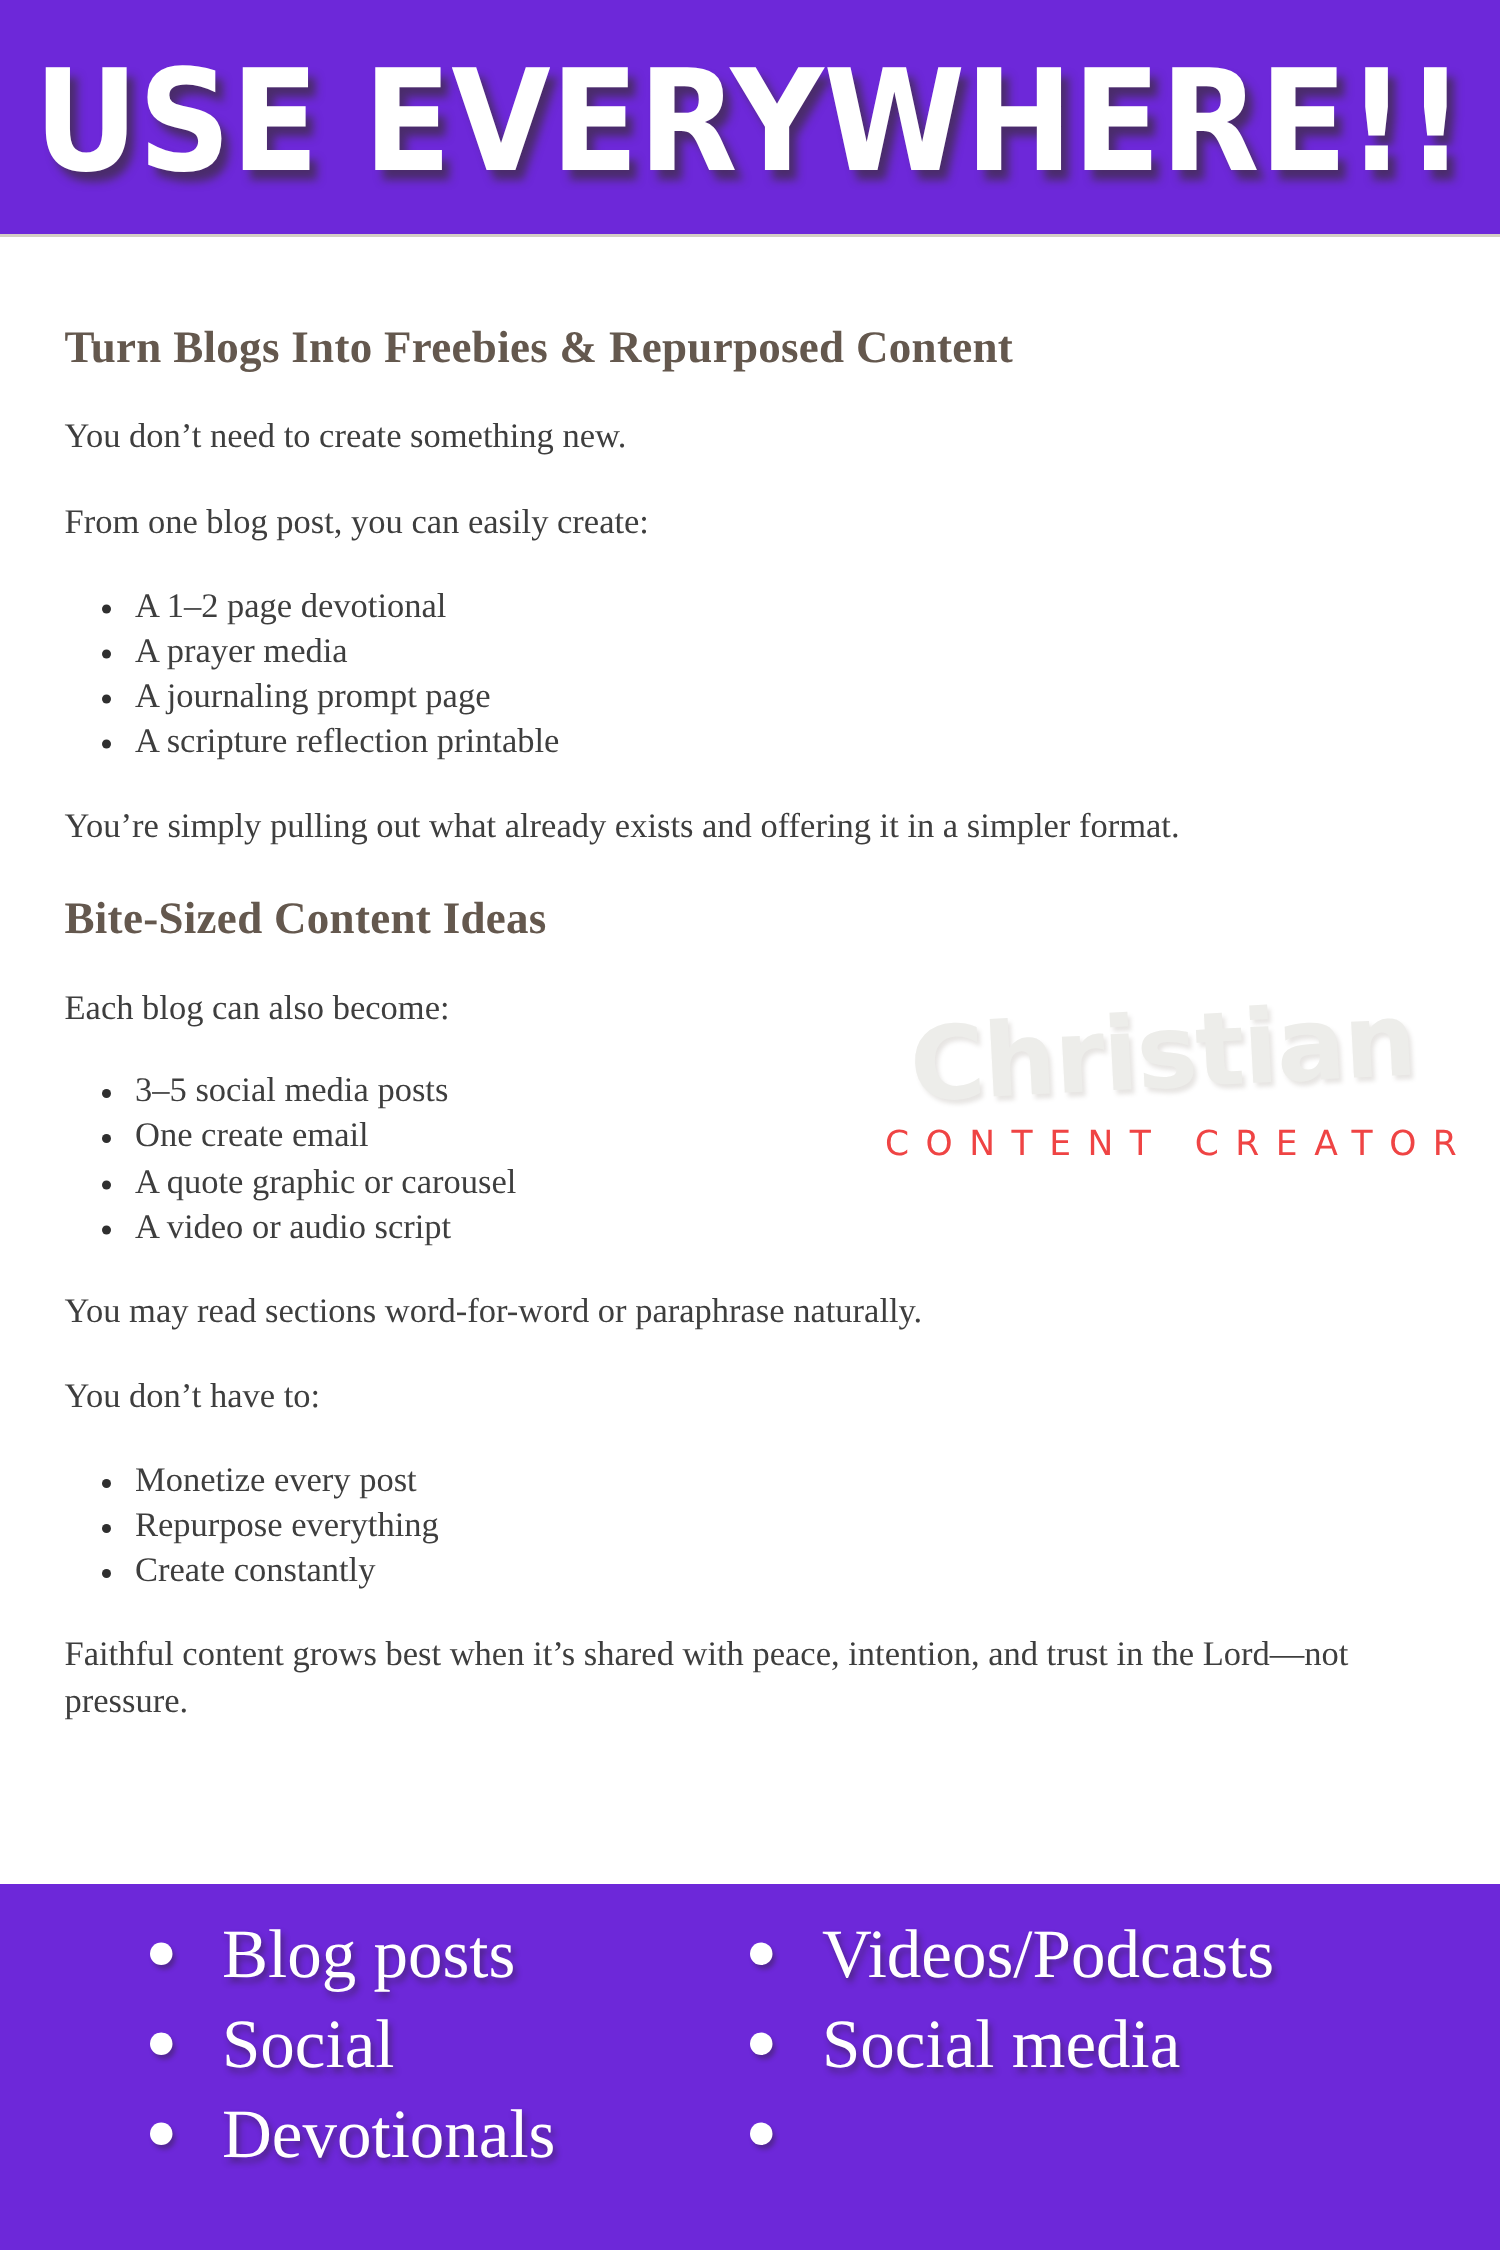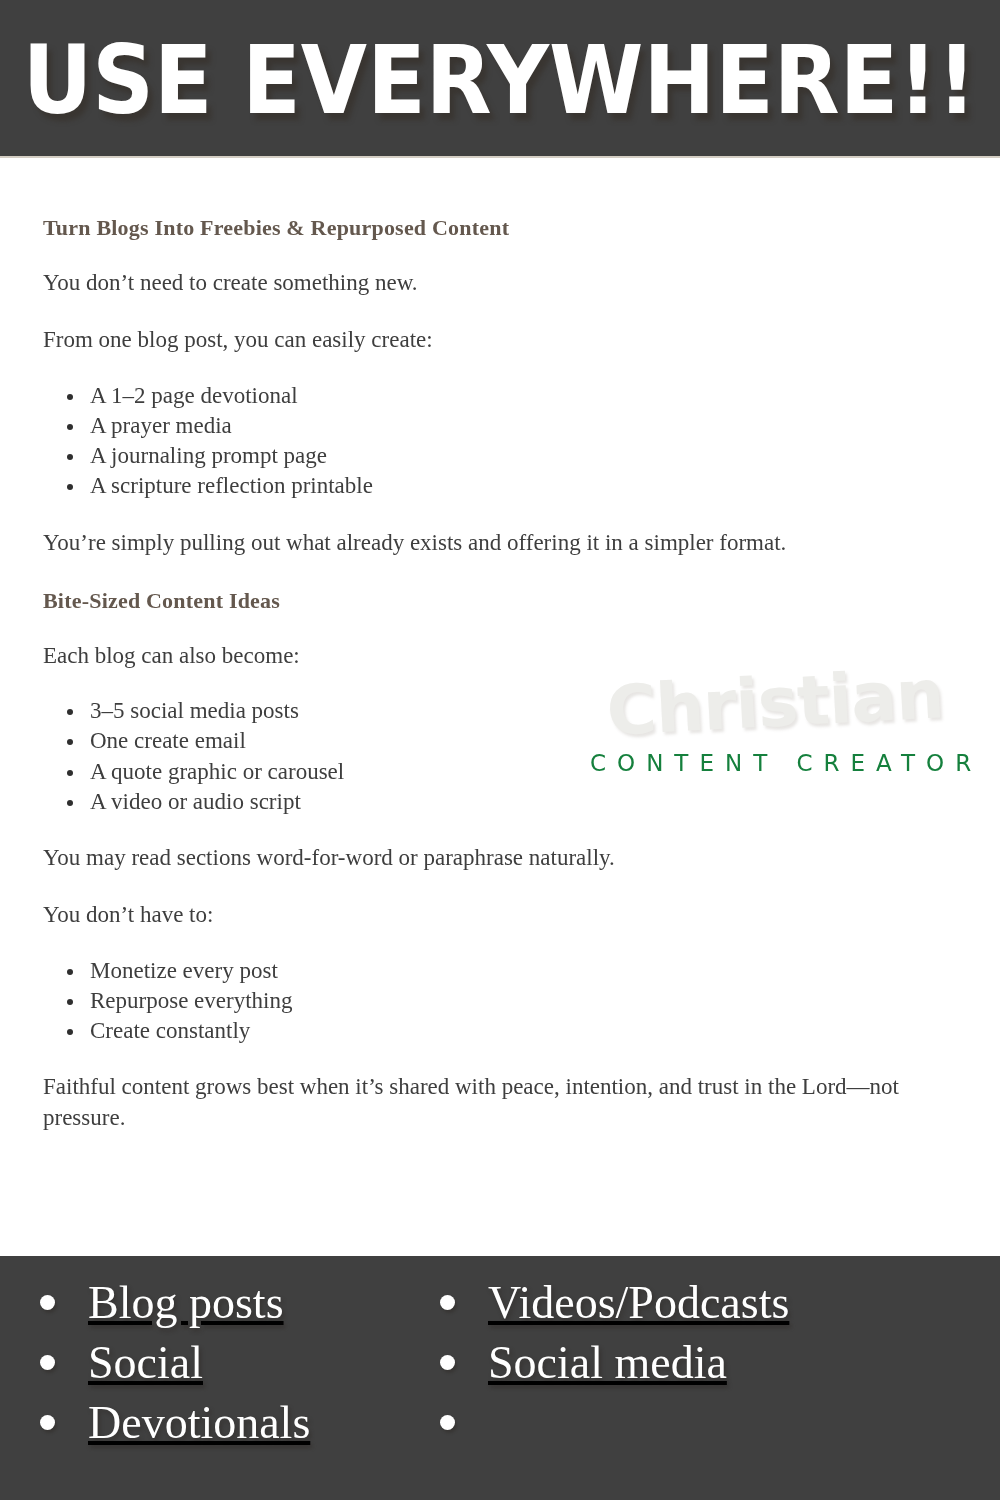--- a/index.html
+++ b/index.html
@@ -5,21 +5,21 @@
   * { margin: 0; padding: 0; box-sizing: border-box; }
   html, body { background: #ffffff; }
   body {
     width: 1000px; height: 1500px;
     font-family: "Liberation Serif", serif;
     position: relative; overflow: hidden;
   }
   .page { width: 1000px; height: 1500px; display: flex; flex-direction: column; }
 
   
-  .band { background: #404040; text-align: right; }
+  .band { background: #6d28d9; text-align: right; }
   header.band {
     height: 158px; flex: none;
     display: flex; align-items: center; justify-content: center;
     border-bottom: 2px solid #d4cec4;
   }
   h1.title {
     font-family: "DejaVu Sans", sans-serif;
     font-weight: bold;
     font-size: 84px;
     letter-spacing: 0px;
@@ -30,21 +30,21 @@
     margin-top: 6px;
   }
 
   
   main {
     flex: none; height: 1098px;
     padding: 0 43px;
     position: relative; overflow: hidden;
   }
   h2.section-heading {
-    font-size: 22px; font-weight: bold;
+    font-size: 30px; font-weight: bold;
     color: #64584e;
     letter-spacing: 0.2px;
   }
   .s1 h2 { margin-top: 57px; }
   .s2 h2 { margin-top: 30px; }
   .s3 h2 { margin-top: 28px; }
   p.body-text {
     font-size: 23px; color: #3e3e3e;
     margin-top: 27px; line-height: 1.32;
     max-width: 930px;
@@ -77,31 +77,30 @@
     letter-spacing: -1px;
     color: #ededea;
     transform: rotate(-3deg);
     text-shadow: 2px 3px 3px rgba(120,110,100,0.18);
   }
   .wm-sub {
     font-family: "DejaVu Sans", sans-serif;
     font-weight: normal;
     font-size: 23px;
     letter-spacing: 11px;
-    color: #15803d;
+    color: #ef4444;
     margin-top: 8px;
     white-space: nowrap;
   }
 
   
   footer.band {
     flex: 1;
     display: flex;
-    padding: 16px 0 0 40px;
-    text-decoration: underline;
+    padding: 16px 0 0 100px;
   }
   ul.footer-col { list-style: none; }
   ul.footer-col.col1 { width: 400px; flex: none; }
   ul.footer-col.col2 { flex: none; }
   ul.footer-col li {
     display: flex; align-items: center;
     height: 60px;
   }
   .dot {
     width: 15px; height: 15px; border-radius: 50%;

